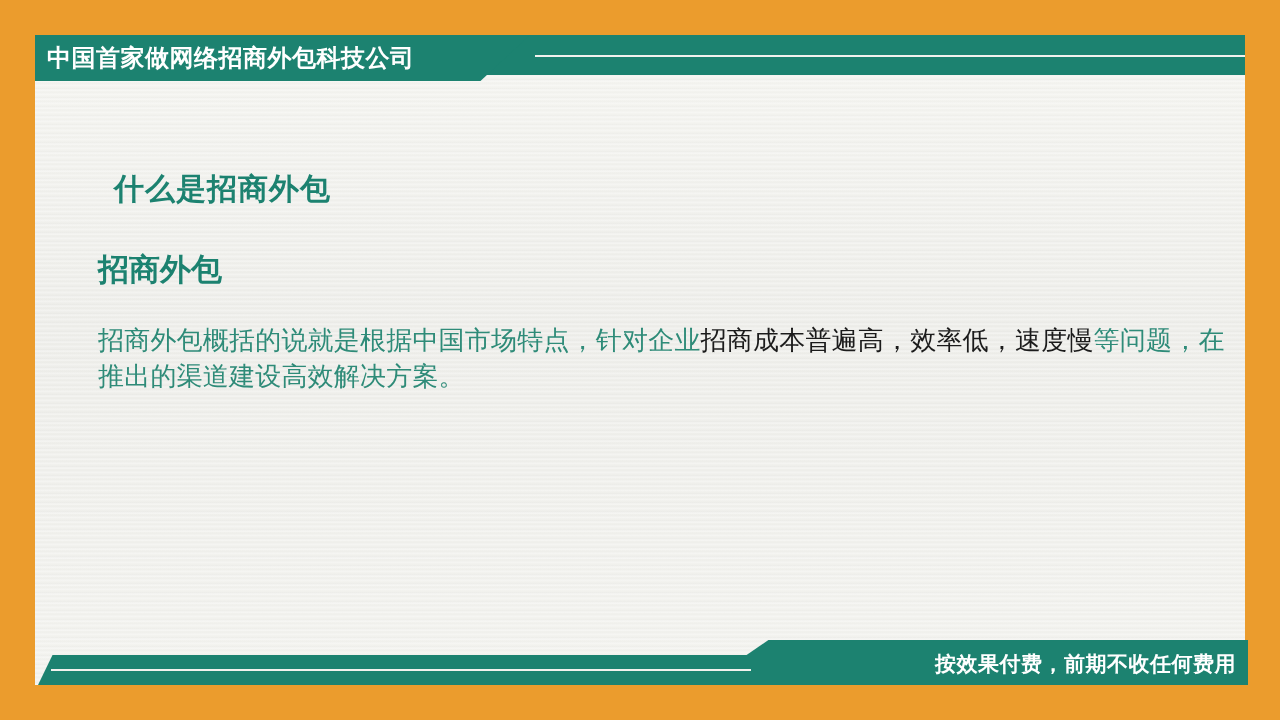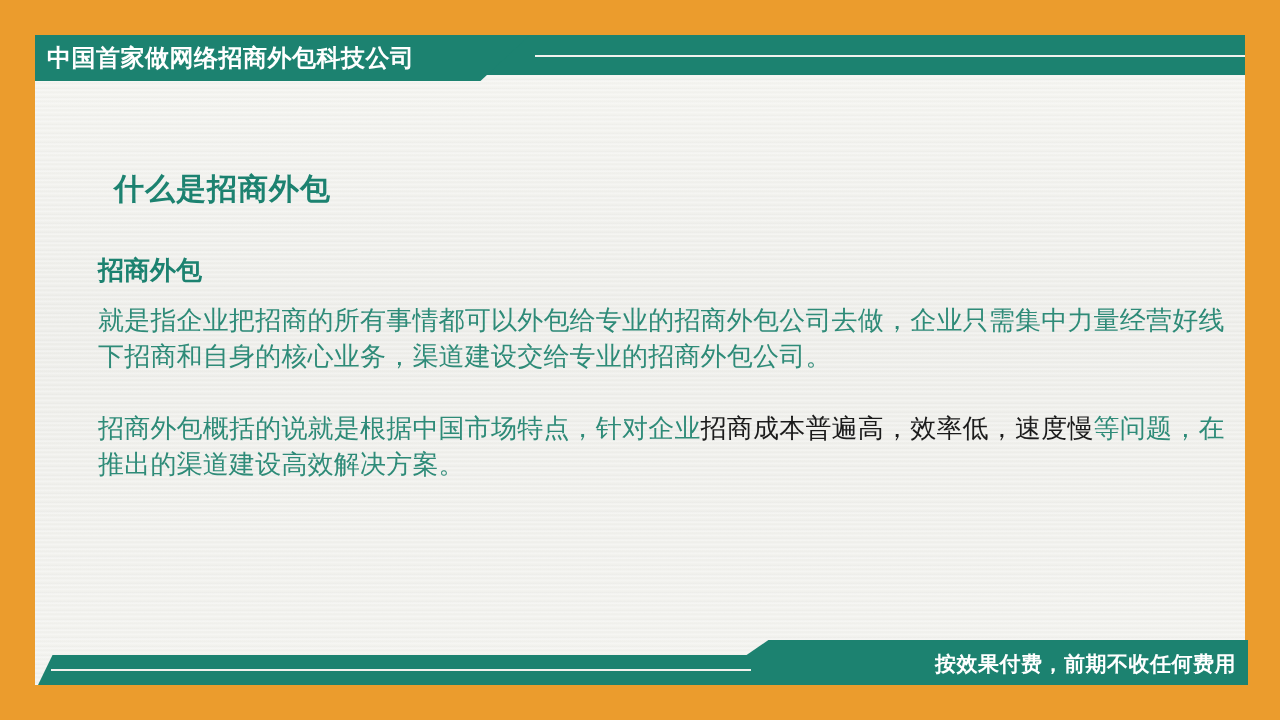--- a/index.html
+++ b/index.html
@@ -106,24 +106,24 @@
   .slide-title {
     color: #1c8270;
     font-size: 30px;
     font-weight: bold;
     letter-spacing: 1px;
     margin: 0 0 46px 16px;
     line-height: 38px;
   }
   .lead {
     color: #1c8270;
-    font-size: 26px;
+    font-size: 31px;
     font-weight: bold;
     line-height: 32px;
-    margin: 0 0 16px 0;
+    margin: 0 0 0 0;
   }
   .para {
     color: #2e8b78;
     font-size: 26px;
     line-height: 36px;
     margin: 0;
     letter-spacing: 0.2px;
   }
   .para.second {
     margin-top: 38px;
@@ -195,21 +195,20 @@
     <div class="header-strip-line"></div>
     <div class="header-block"></div>
     <div class="header-title">中国首家做网络招商外包科技公司</div>
   </div>
 
   <div class="content">
     <div class="slide-title">什么是招商外包</div>
 
     <div class="lead">招商外包</div>
 
-    <p class="para">就是指企业把招商的所有事情都可以外包给专业的招商外包公司去做，企业只需集中力量经营好线下招商和自身的核心业务，渠道建设交给专业的招商外包公司。</p>
 
     <p class="para second"><span>招商外包概括的说就是根据中国市场特点，针对企业</span><span class="dark">招商成本普遍高，效率低，速度慢</span><span>等问题，在推出的渠道建设高效解决方案。</span></p>
   </div>
 
   <div class="footer-wrap">
     <div class="footer-block"></div>
     <div class="footer-bar"></div>
     <div class="footer-line"></div>
     <div class="footer-text">按效果付费，前期不收任何费用</div>
   </div>

